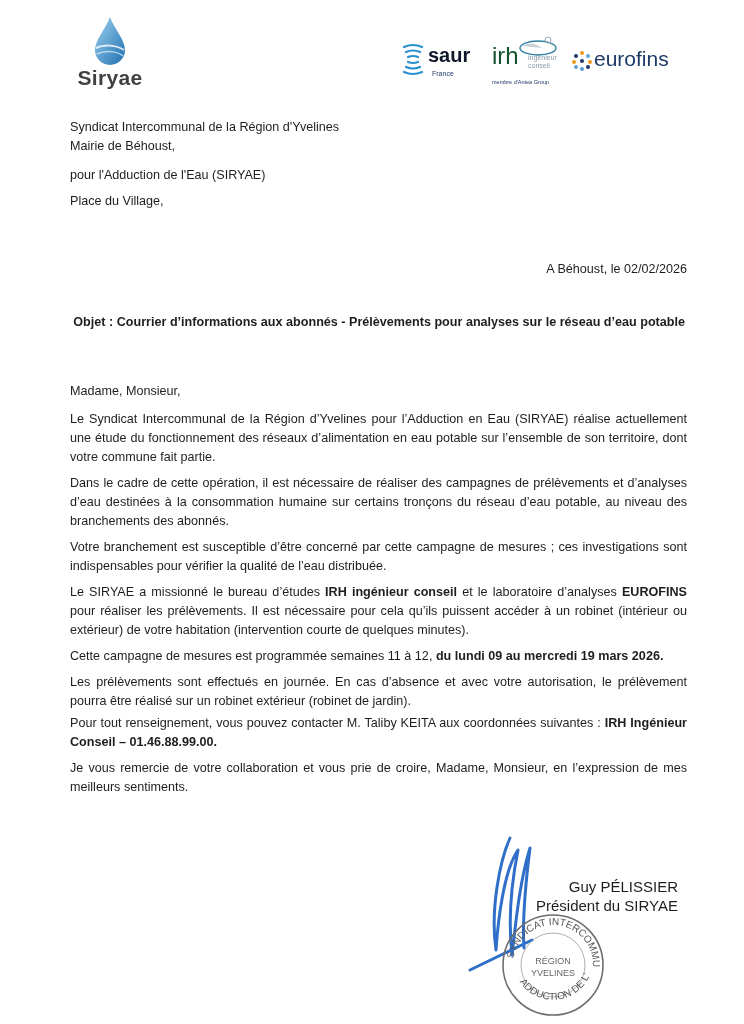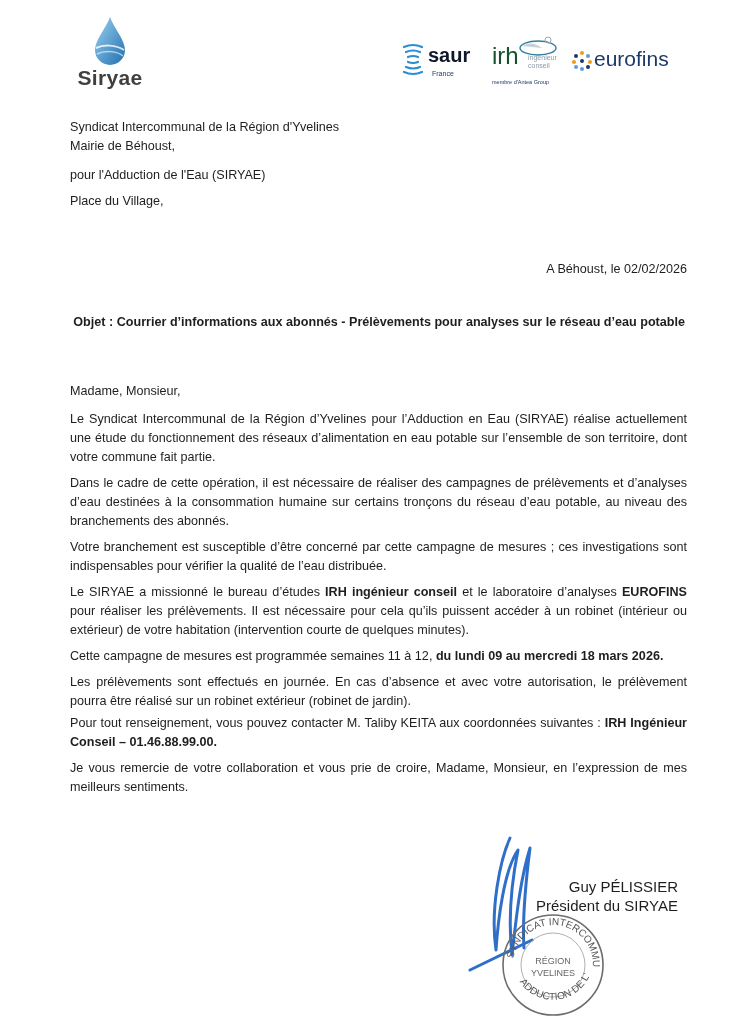--- a/index.html
+++ b/index.html
@@ -102,21 +102,21 @@
 <div class="abs date">A Béhoust, le 02/02/2026</div>
 
 <div class="abs objet">Objet : Courrier d’informations aux abonnés - Prélèvements pour analyses sur le réseau d’eau potable</div>
 
 <div class="abs body text">
   <p style="margin-bottom:9px">Madame, Monsieur,</p>
   <p>Le Syndicat Intercommunal de la Région d’Yvelines pour l’Adduction en Eau (SIRYAE) réalise actuellement une étude du fonctionnement des réseaux d’alimentation en eau potable sur l’ensemble de son territoire, dont votre commune fait partie.</p>
   <p>Dans le cadre de cette opération, il est nécessaire de réaliser des campagnes de prélèvements et d’analyses d’eau destinées à la consommation humaine sur certains tronçons du réseau d’eau potable, au niveau des branchements des abonnés.</p>
   <p>Votre branchement est susceptible d’être concerné par cette campagne de mesures ; ces investigations sont indispensables pour vérifier la qualité de l’eau distribuée.</p>
   <p><span>Le SIRYAE a missionné le bureau d’études </span><b>IRH ingénieur conseil</b><span> et le laboratoire d’analyses </span><b>EUROFINS</b><span> pour réaliser les prélèvements. Il est nécessaire pour cela qu’ils puissent accéder à un robinet (intérieur ou extérieur) de votre habitation (intervention courte de quelques minutes).</span></p>
-  <p><span>Cette campagne de mesures est programmée semaines 11 à 12, </span><b>du lundi 09 au mercredi 18 mars 2026.</b></p>
+  <p><span>Cette campagne de mesures est programmée semaines 11 à 12, </span><b>du lundi 09 au mercredi 19 mars 2026.</b></p>
   <p style="margin-bottom:3px">Les prélèvements sont effectués en journée. En cas d’absence et avec votre autorisation, le prélèvement pourra être réalisé sur un robinet extérieur (robinet de jardin).</p>
   <p><span>Pour tout renseignement, vous pouvez contacter M. Taliby KEITA aux coordonnées suivantes : </span><b>IRH Ingénieur Conseil – 01.46.88.99.00.</b></p>
   <p>Je vous remercie de votre collaboration et vous prie de croire, Madame, Monsieur, en l’expression de mes meilleurs sentiments.</p>
 </div>
 
 <div class="abs sig">
   <svg width="90" height="150" viewBox="0 0 90 150" style="position:absolute;left:20px;top:0">
     <path d="M50 8 C40 30 30 80 36 120 C38 90 44 40 58 20 C52 50 48 90 52 125 C56 90 60 50 70 18 C66 50 62 90 64 118 M10 140 L72 110" stroke="#2f6fc9" stroke-width="3" fill="none" stroke-linecap="round" stroke-linejoin="round"></path>
   </svg>
   <div class="signer">

